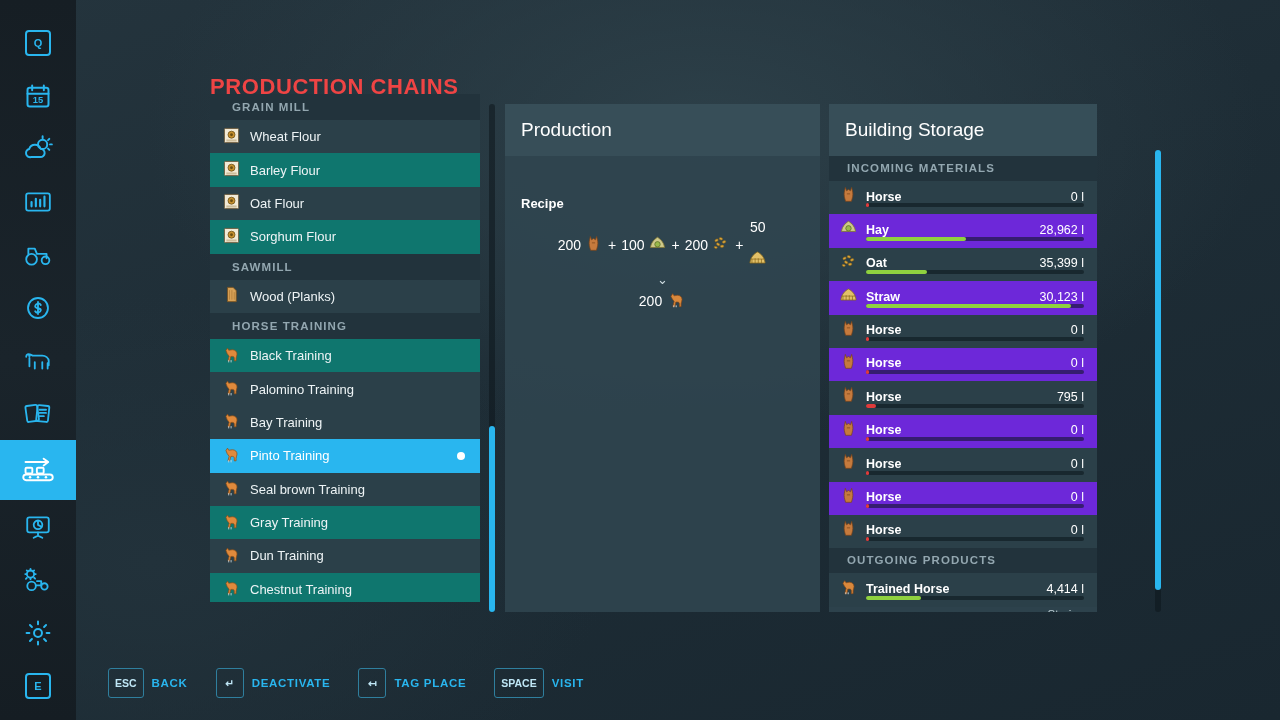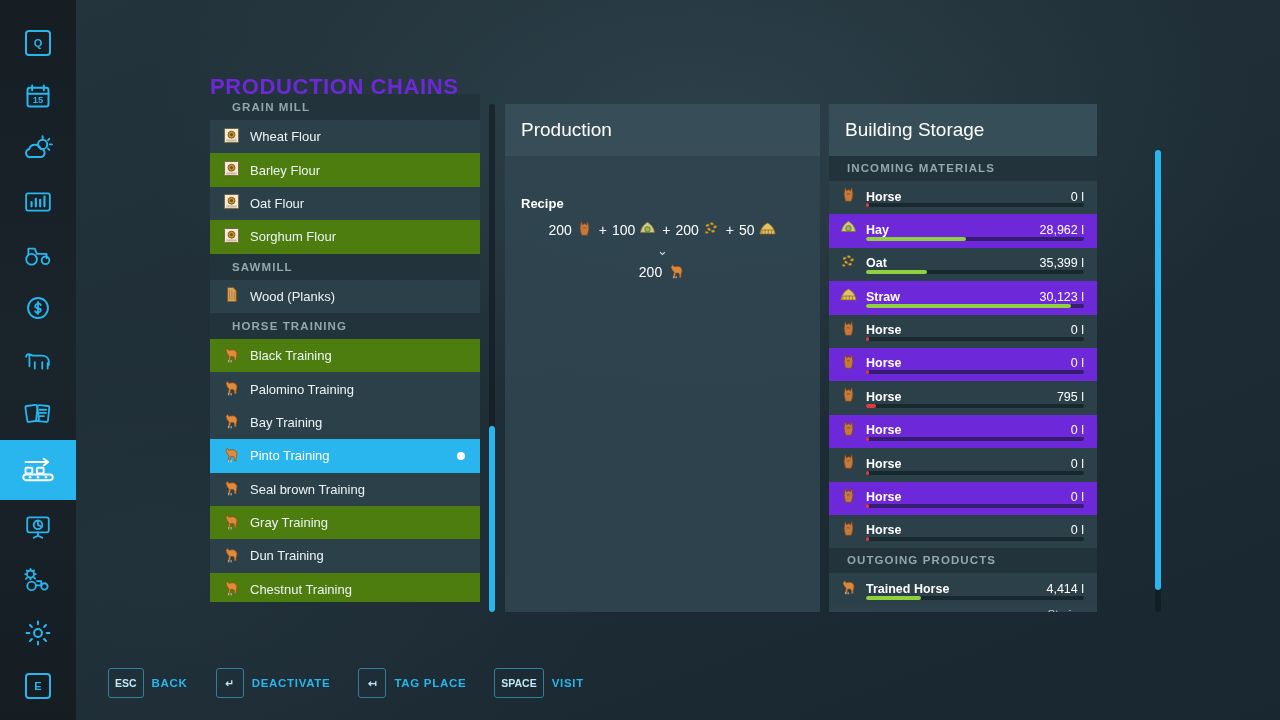--- a/index.html
+++ b/index.html
@@ -36,21 +36,21 @@
     border: 2px solid #29b6ef; border-radius: 4px;
     display: flex; align-items: center; justify-content: center;
     font-size: 11px; font-weight: bold; color: #29b6ef;
     letter-spacing: 0;
   }
 
   
   .page-title {
     position: absolute; left: 210px; top: 74px;
     font-size: 22px; font-weight: bold; letter-spacing: 0.6px;
-    color: #6d28d9;
+    color: #ef4444;
   }
 
   
   .col-list  { position: absolute; left: 210px; top: 104px; width: 270px; height: 508px; overflow: hidden; }
   .col-prod  { position: absolute; left: 505px; top: 104px; width: 315px; height: 508px;
                background: rgba(48,70,80,0.88); }
   .col-store { position: absolute; left: 829px; top: 104px; width: 268px; height: 508px;
                background: rgba(48,70,80,0.88); overflow: hidden; }
 
   
@@ -61,21 +61,21 @@
     color: #93a7b0; text-transform: uppercase;
     background: #22333c;
   }
   .lrow {
     height: 33.4px; display: flex; align-items: center;
     padding-left: 12px; gap: 9px;
     background: #2b4049;
     font-size: 13px; color: #eef4f6;
     position: relative;
   }
-  .lrow.alt { background: #4d7c0f; }
+  .lrow.alt { background: #0f766e; }
   .lrow.sel { background: #29b6ef; color: #ffffff; }
   .lrow .dot {
     position: absolute; right: 15px; top: 50%; transform: translateY(-50%);
     width: 8px; height: 8px; border-radius: 50%; background: #ffffff;
   }
   .ico { width: 19px; height: 19px; flex: 0 0 19px; }
 
   
   .panel-head {
     height: 52px; display: flex; align-items: center;
@@ -399,21 +399,21 @@
                 <ellipse cx="7" cy="8" rx="2.3" ry="1.5" transform="rotate(-30 7 8)"></ellipse>
                 <ellipse cx="12.5" cy="6" rx="2.3" ry="1.5" transform="rotate(20 12.5 6)"></ellipse>
                 <ellipse cx="16.5" cy="10" rx="2.3" ry="1.5" transform="rotate(-20 16.5 10)"></ellipse>
                 <ellipse cx="9" cy="13" rx="2.3" ry="1.5" transform="rotate(35 9 13)"></ellipse>
                 <ellipse cx="14" cy="15.5" rx="2.3" ry="1.5" transform="rotate(-10 14 15.5)"></ellipse>
                 <ellipse cx="6" cy="17" rx="2" ry="1.3" transform="rotate(15 6 17)"></ellipse>
               </g>
             </svg></span>
         </span>
         <span class="op">+</span>
-        <span style="display: flex; align-items: center; gap: 3px;">
+        <span style="display: flex; align-items: center; gap: 13px; flex-direction: column;">
           <span>50</span>
           <span><svg class="ico" viewBox="0 0 24 24">
               <path d="M12 5c4.6 2.4 8.8 6.6 9.6 14H2.4C3.2 11.6 7.4 7.4 12 5z" fill="#e2c068" stroke="#8a6a1c" stroke-width="1"></path>
               <path d="M5 19V14M9 19v-6M13 19v-6M17 19v-5" stroke="#8a6a1c" stroke-width="0.9"></path>
               <path d="M3.4 14h17.2" stroke="#8a6a1c" stroke-width="0.9"></path>
             </svg></span>
         </span>
       </div>
     <div class="chev">⌄</div>
     <div class="recipe-out" id="recipeOut">

